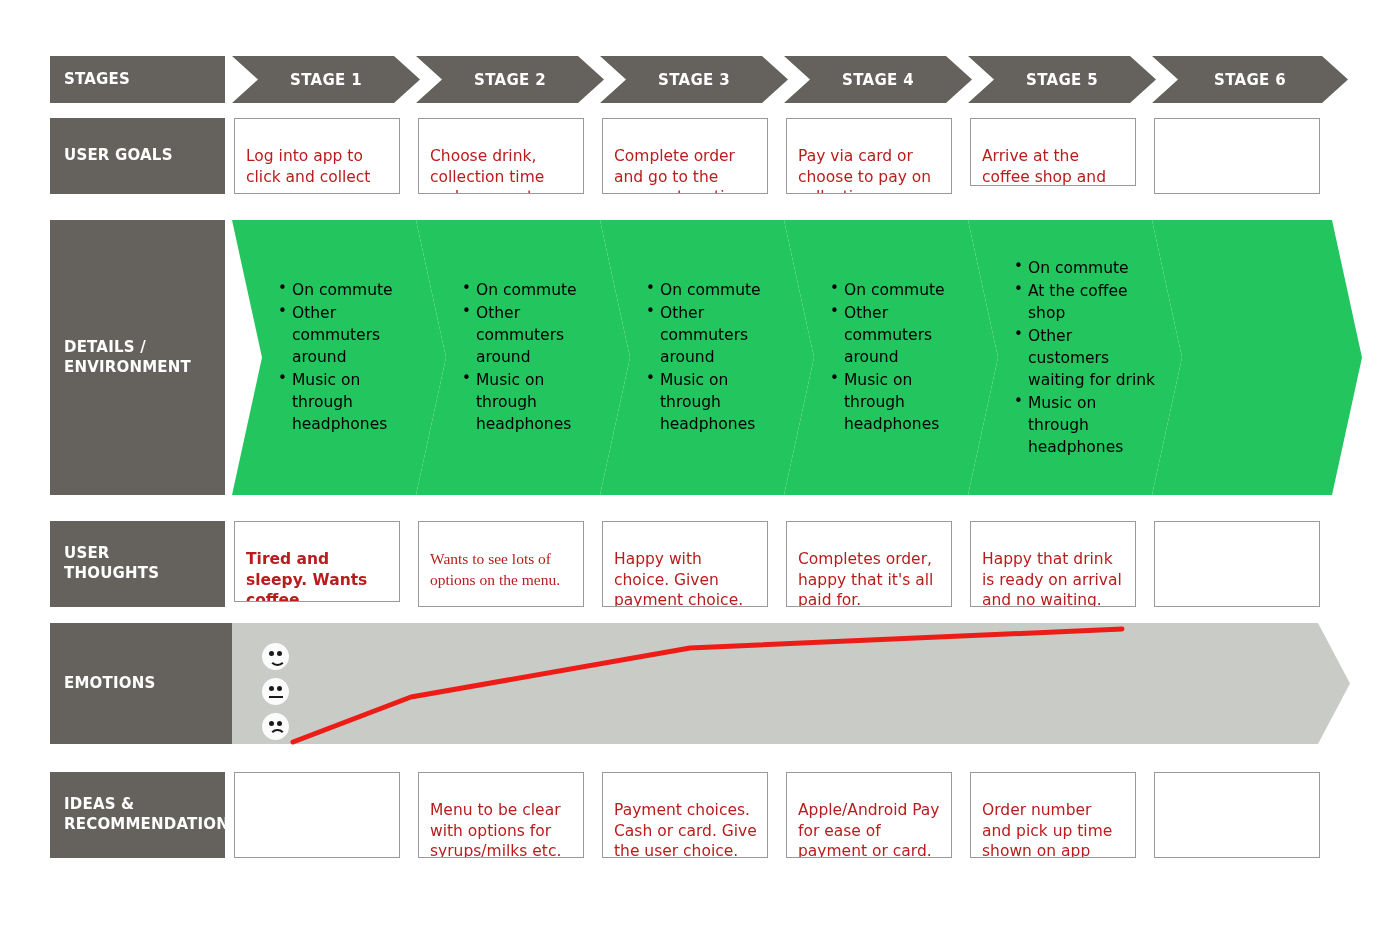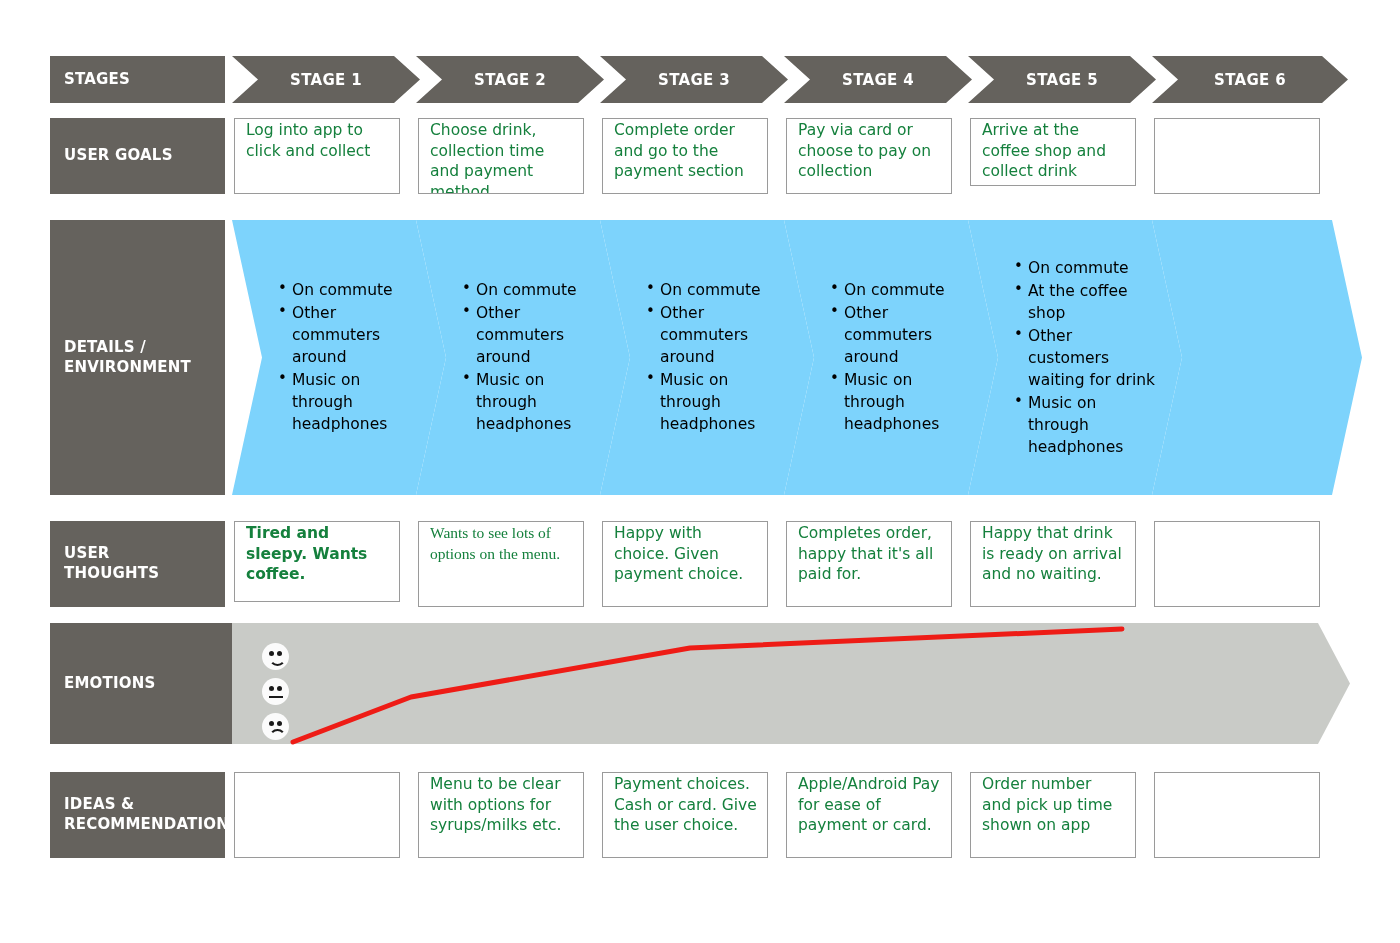--- a/index.html
+++ b/index.html
@@ -55,32 +55,32 @@
   .stage-chev.first {
     clip-path: polygon(0 0, calc(100% - 26px) 0, 100% 50%, calc(100% - 26px) 100%, 0 100%, 26px 50%);
   }
 
   
   .cell-box {
     position: absolute;
     background: #ffffff;
     border: 1.5px solid #9a9a9a;
     box-sizing: border-box;
-    padding: 1px 10px 6px 11px;
+    padding: 27px 10px 6px 11px;
     font-family: "DejaVu Sans", sans-serif;
     font-size: 15.5px;
     line-height: 1.33;
-    color: #15803d;
+    color: #b91c1c;
     overflow: hidden;
   }
 
   
   .detail-chev {
     position: absolute;
-    background: #7dd3fc;
+    background: #22c55e;
     box-sizing: border-box;
     display: flex;
     align-items: center;
     clip-path: polygon(0 0, calc(100% - 30px) 0, 100% 50%, calc(100% - 30px) 100%, 0 100%, 30px 50%);
   }
   .detail-chev ul {
     margin: 0;
     padding: 0 26px 0 46px;
     list-style: none;
     width: 100%;

